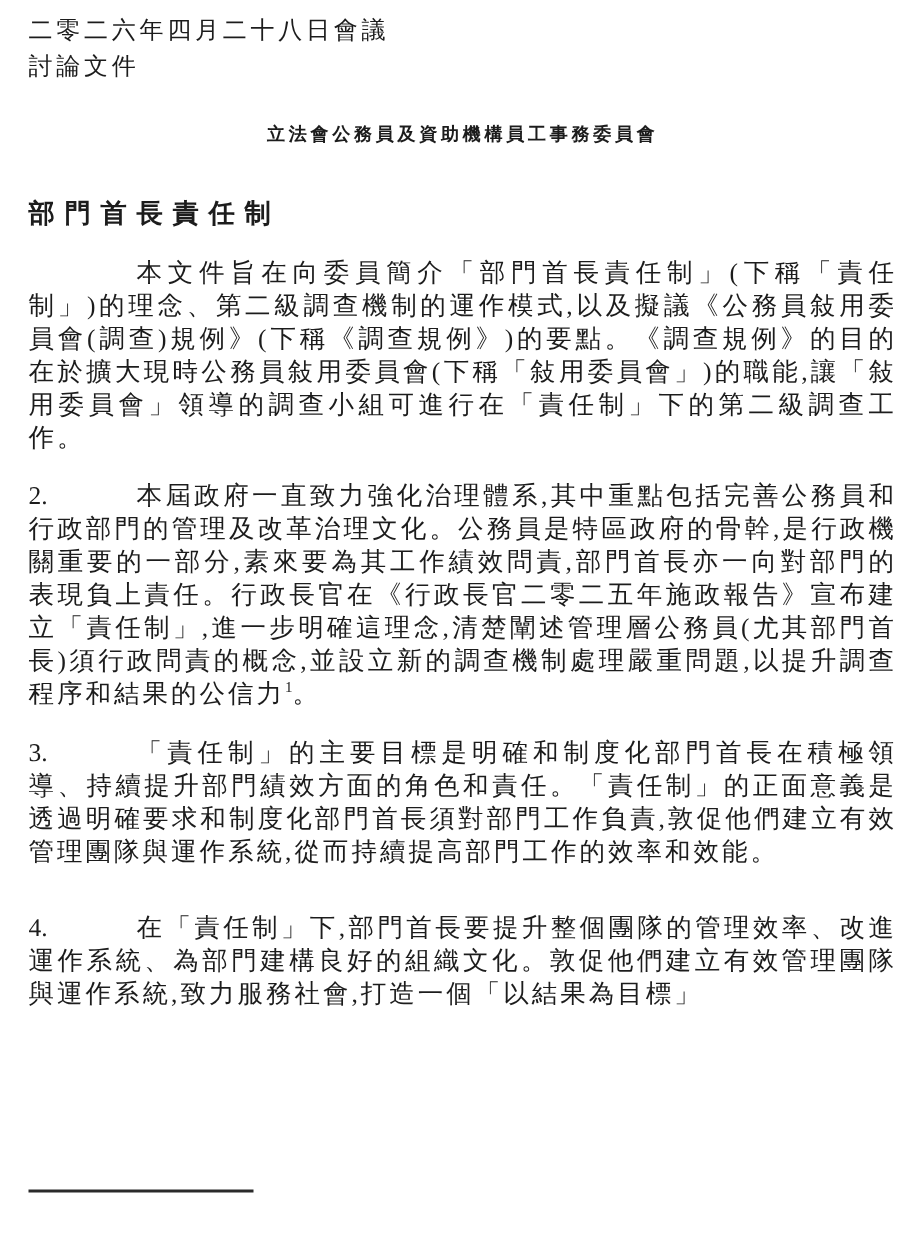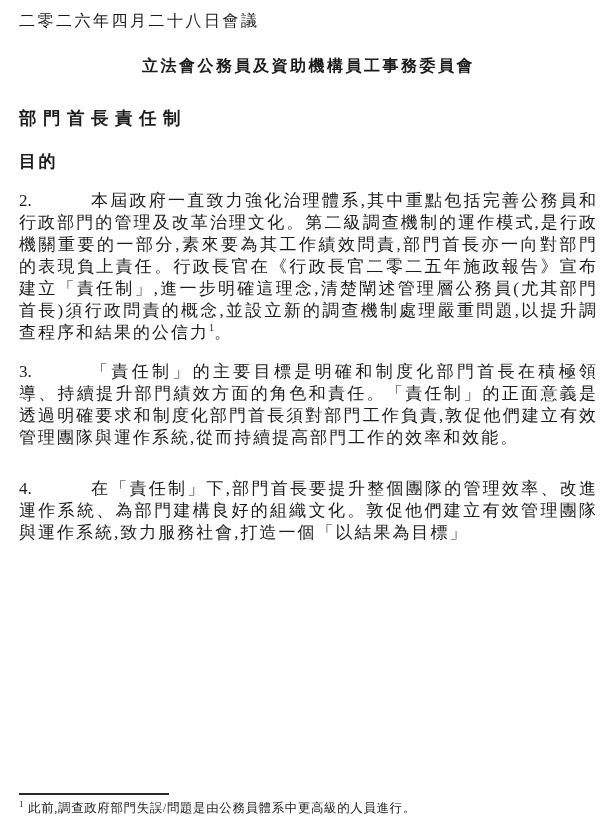--- a/index.html
+++ b/index.html
@@ -18,21 +18,21 @@
     padding: 9px 2px 0 19px;
     overflow: hidden;
   }
   .meta-line {
     font-size: 16px;
     line-height: 24px;
     letter-spacing: 2.5px;
   }
   .committee-title {
     margin: 21px 0 0 0;
-    font-size: 16px;
+    font-size: 12px;
     font-weight: bold;
     line-height: 23px;
     text-align: center;
     letter-spacing: 2.5px;
   }
   .doc-title {
     margin: 30px 0 0 0;
     font-size: 17.5px;
     font-weight: bold;
     line-height: 23px;
@@ -94,43 +94,45 @@
     margin-right: 4px;
   }
 </style>
 </head>
 <body>
 
 <div class="page">
 
   <div>
     <div class="meta-line">二零二六年四月二十八日會議</div>
+    <div class="meta-line">討論文件</div>
   </div>
 
   <div class="committee-title">立法會公務員及資助機構員工事務委員會</div>
 
   <div class="doc-title">部門首長責任制</div>
 
-  <div class="sec-heading">目的</div>
 
+  <p class="para">
+    <span>本文件旨在向委員簡介「部門首長責任制」(下稱「責任制」)的理念、第二級調查機制的運作模式,以及擬議《公務員敍用委員會(調查)規例》(下稱《調查規例》)的要點。《調查規例》的目的在於擴大現時公務員敍用委員會(下稱「敍用委員會」)的職能,讓「敍用委員會」領導的調查小組可進行在「責任制」下的第二級調查工作。</span>
+  </p>
 
 
   <p class="para">
     <span class="pnum">2.</span>
-    <span>本屆政府一直致力強化治理體系,其中重點包括完善公務員和行政部門的管理及改革治理文化。第二級調查機制的運作模式,是行政機關重要的一部分,素來要為其工作績效問責,部門首長亦一向對部門的表現負上責任。行政長官在《行政長官二零二五年施政報告》宣布建立「責任制」,進一步明確這理念,清楚闡述管理層公務員(尤其部門首長)須行政問責的概念,並設立新的調查機制處理嚴重問題,以提升調查程序和結果的公信力</span><sup class="fnref">1</sup><span>。</span>
+    <span>本屆政府一直致力強化治理體系,其中重點包括完善公務員和行政部門的管理及改革治理文化。公務員是特區政府的骨幹,是行政機關重要的一部分,素來要為其工作績效問責,部門首長亦一向對部門的表現負上責任。行政長官在《行政長官二零二五年施政報告》宣布建立「責任制」,進一步明確這理念,清楚闡述管理層公務員(尤其部門首長)須行政問責的概念,並設立新的調查機制處理嚴重問題,以提升調查程序和結果的公信力</span><sup class="fnref">1</sup><span>。</span>
   </p>
 
   <p class="para">
     <span class="pnum">3.</span>
     <span>「責任制」的主要目標是明確和制度化部門首長在積極領導、持續提升部門績效方面的角色和責任。「責任制」的正面意義是透過明確要求和制度化部門首長須對部門工作負責,敦促他們建立有效管理團隊與運作系統,從而持續提高部門工作的效率和效能。</span>
   </p>
 
   <p class="para gap-lg">
     <span class="pnum">4.</span>
     <span>在「責任制」下,部門首長要提升整個團隊的管理效率、改進運作系統、為部門建構良好的組織文化。敦促他們建立有效管理團隊與運作系統,致力服務社會,打造一個「以結果為目標」</span>
   </p>
 
   <div class="footnote-area">
     <div class="fn-rule"></div>
-    <p class="footnote-text"><sup>1</sup><span>此前,調查政府部門失誤/問題是由公務員體系中更高級的人員進行。</span></p>
   </div>
 
 </div>
 
 </body></html>

